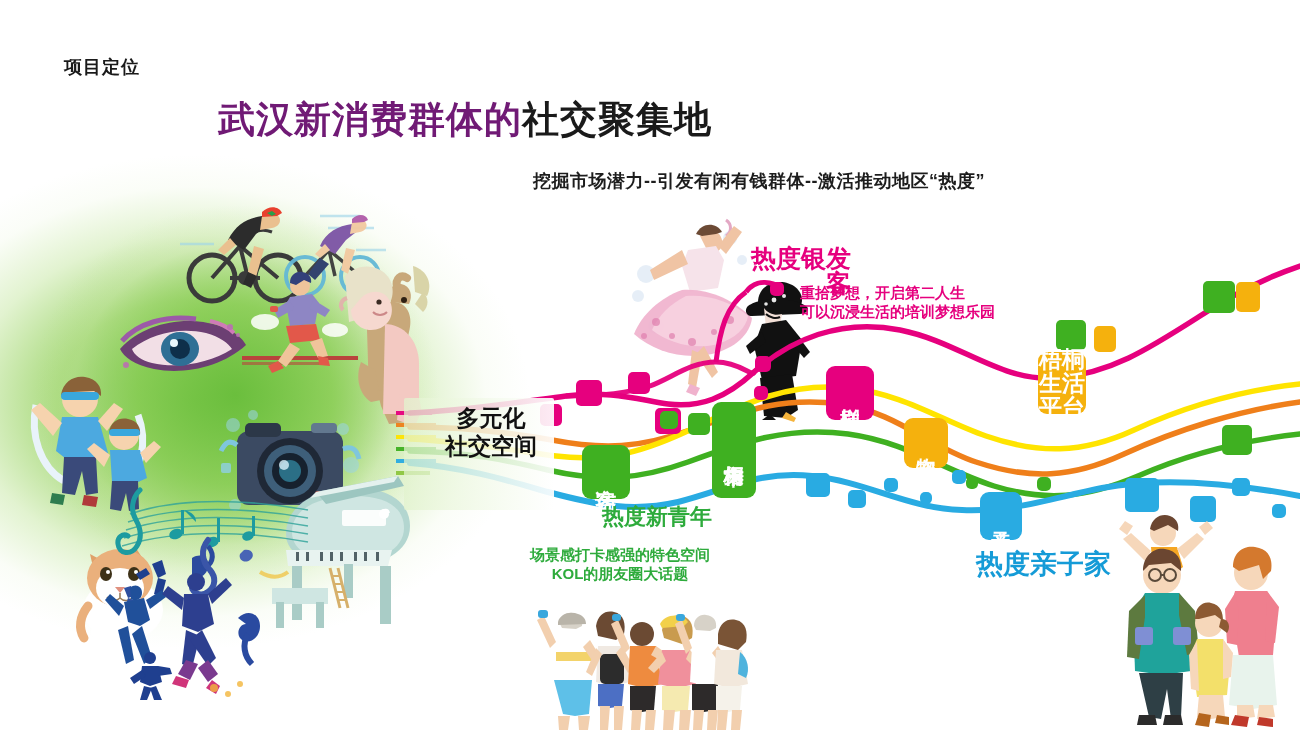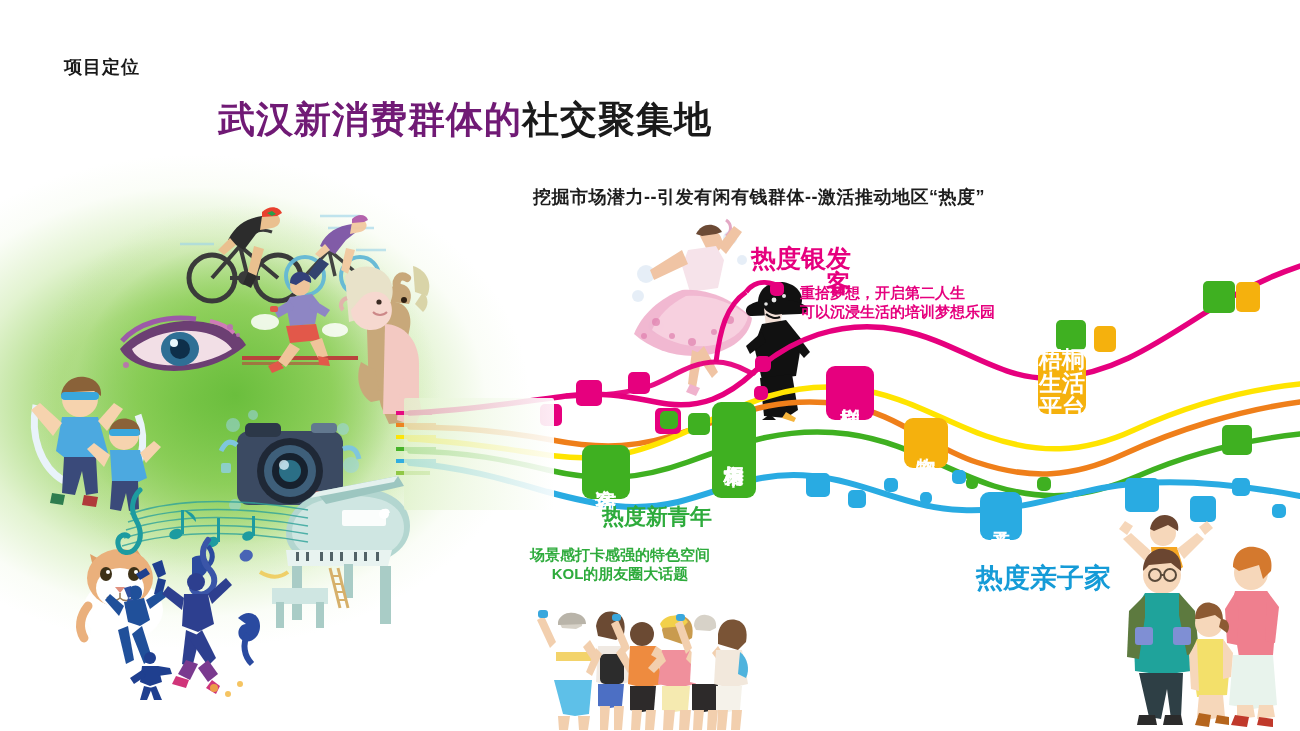--- a/index.html
+++ b/index.html
@@ -43,21 +43,21 @@
     position:absolute;left:64px;top:55px;
     font-size:18px;font-weight:bold;color:#1a1a1a;letter-spacing:1px;
   }
   .headline{
     position:absolute;left:218px;top:95px;
     font-size:37px;font-weight:bold;letter-spacing:1px;white-space:nowrap;
   }
   .headline .teal{color:#701a75;}
   .headline .dark{color:#1a1a1a;}
   .subhead{
-    position:absolute;left:533px;top:185px;
+    position:absolute;left:533px;top:169px;
     font-size:18px;font-weight:bold;color:#1d1d1d;letter-spacing:.5px;white-space:nowrap;
   }
 
   
   #waves{position:absolute;left:0;top:0;width:1300px;height:731px;}
 
   
   .chip{position:absolute;border-radius:5px;}
 
   
@@ -68,21 +68,21 @@
     text-align:center;line-height:1.02;
     letter-spacing:0;
   }
 
   
   .cat-title{position:absolute;font-weight:bold;line-height:1.0;}
   .cat-desc{position:absolute;font-weight:bold;line-height:1.28;white-space:pre-line;}
 
   .magenta{color:#e6007e;}
   .greenT{color:#2eab3c;}
-  .blueT{color:#159bd7;margin-top:14px;}
+  .blueT{color:#159bd7;}
 
   
   .multi-panel{
     position:absolute;left:404px;top:398px;width:150px;height:112px;
     background:linear-gradient(90deg,rgba(226,243,206,.75),rgba(255,255,255,.92));
     border-radius:2px;
   }
   .multi-text{
     position:absolute;left:432px;top:404px;width:118px;
     font-size:23px;font-weight:bold;color:#111;line-height:1.22;text-align:center;
@@ -516,20 +516,24 @@
 
   <div class="nodebox" style="left:1038px;top:352px;width:48px;height:62px;background:#f5b10d;font-size:23px;line-height:1.05;flex-direction:column;">
     <span style="display:block;">梧桐生活平台</span>
   </div>
 
   <div class="nodebox" style="left:980px;top:492px;width:42px;height:48px;background:#29abe2;font-size:19px;writing-mode:vertical-rl;">
     <span>亲子</span>
   </div>
 
   <div class="multi-panel"></div>
+  <div class="multi-text">
+    <div>多元化</div>
+    <div>社交空间</div>
+  </div>
 
   <div class="cat-title magenta" style="left:733px;top:246px;width:118px;font-size:25px;text-align:right;">热度银发客</div>
   <div class="cat-desc magenta" style="left:800px;top:283px;font-size:15px;">重拾梦想，开启第二人生
 可以沉浸生活的培训梦想乐园</div>
 
   <div class="cat-title greenT" style="left:602px;top:506px;width:122px;font-size:22px;">热度新青年</div>
   <div class="cat-desc greenT" style="left:504px;top:545px;width:232px;text-align:center;font-size:15px;">场景感打卡感强的特色空间
 KOL的朋友圈大话题</div>
 
   <div class="cat-title blueT" style="left:976px;top:551px;font-size:27px;white-space:nowrap;">热度亲子家</div>

